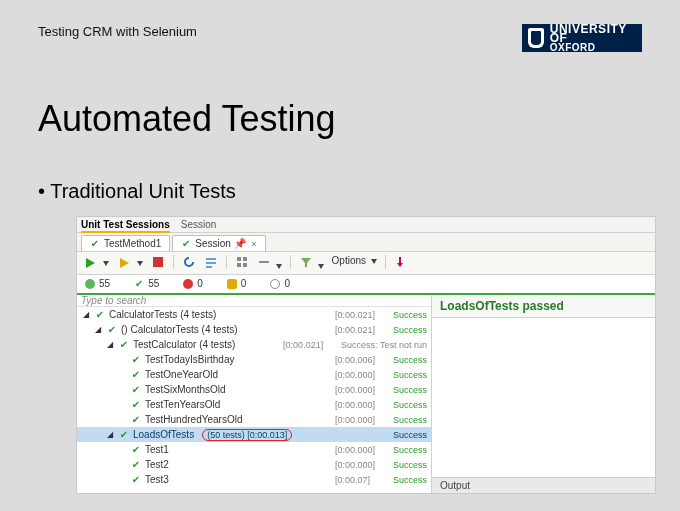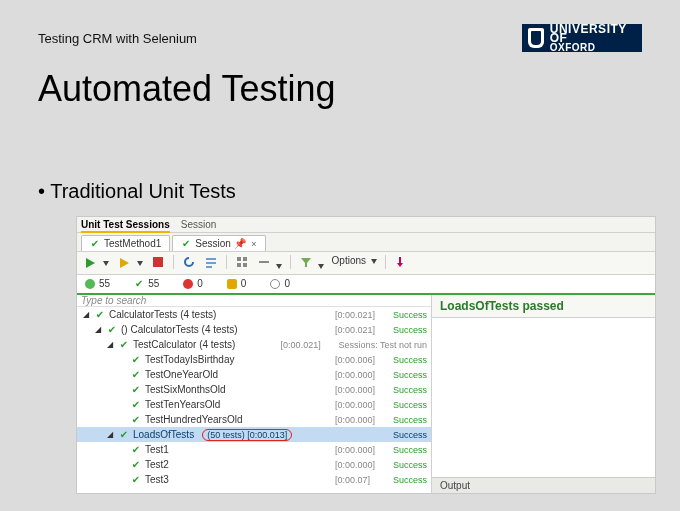--- a/index.html
+++ b/index.html
@@ -17,21 +17,21 @@
     height: 511px;
     position: relative;
   }
   .header-row {
     position: absolute;
     top: 24px;
     left: 0;
     right: 0;
     display: flex;
     justify-content: space-between;
-    align-items: center;
+    align-items: flex-start;
     padding: 0 38px 0 38px;
   }
   .crumb {
     font-size: 13px;
     color: #111;
   }
   .ox-logo {
     width: 120px;
     height: 28px;
     background: #002147;
@@ -45,21 +45,21 @@
     background: #fff;
     border-radius: 2px 2px 6px 6px;
     position: relative;
   }
   .ox-crest::after{
     content:""; position:absolute; inset:3px; background:#002147; border-radius:1px 1px 4px 4px;
   }
   .ox-text { color:#fff; font-size:12px; line-height:9px; letter-spacing:0.5px; font-weight:600;}
   .title {
     position:absolute;
-    top: 68px;
+    top: 98px;
     left: 38px;
     font-size: 36px;
     font-weight: 400;
     color:#000;
   }
   .bullet {
     position:absolute;
     top: 180px;
     left: 38px;
     font-size: 20px;
@@ -303,21 +303,21 @@
                 <span class="time">[0:00.021]</span>
                 <span class="stat ">Success</span>
               </span>
             </div>
             <div class="row ind2">
               <span class="tri">◢</span>
               <span class="tick">✔</span>
               <span class="name">TestCalculator (4 tests)</span>
               <span class="timewrap">
                 <span class="time">[0:00.021]</span>
-                <span class="stat grey">Sessions: Test not run</span>
+                <span class="stat grey">Success: Test not run</span>
               </span>
             </div>
             <div class="row ind3">
               <span class="tri"></span>
               <span class="tick">✔</span>
               <span class="name">TestTodayIsBirthday</span>
               <span class="timewrap">
                 <span class="time">[0:00.006]</span>
                 <span class="stat ">Success</span>
               </span>

